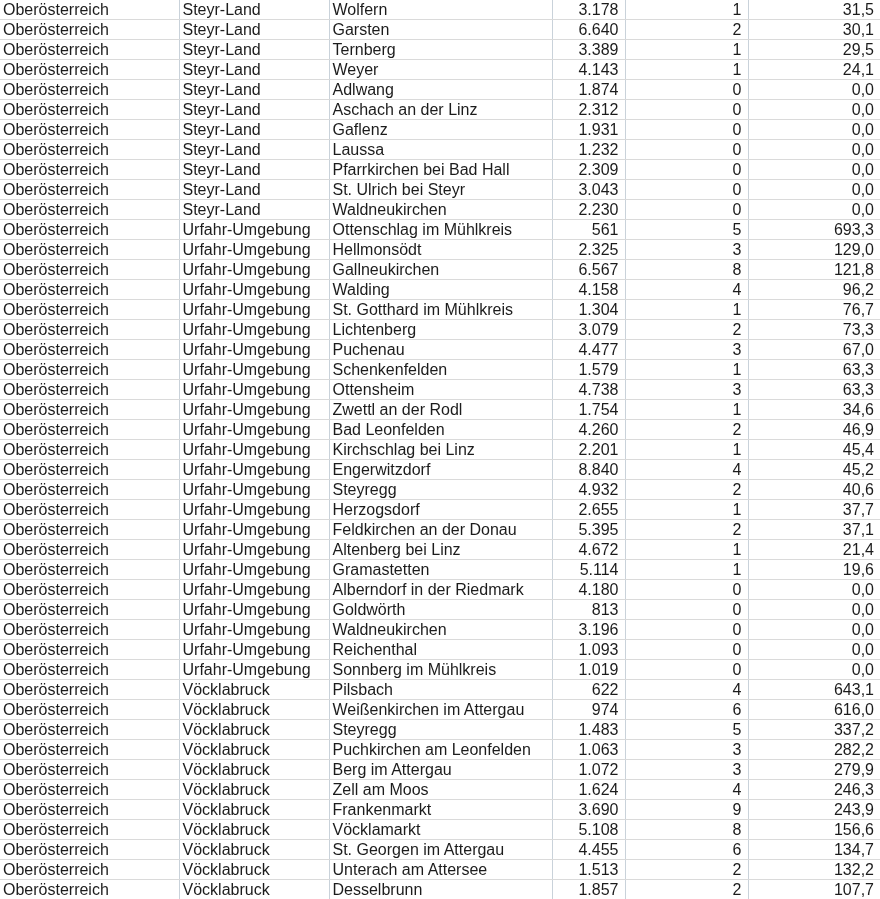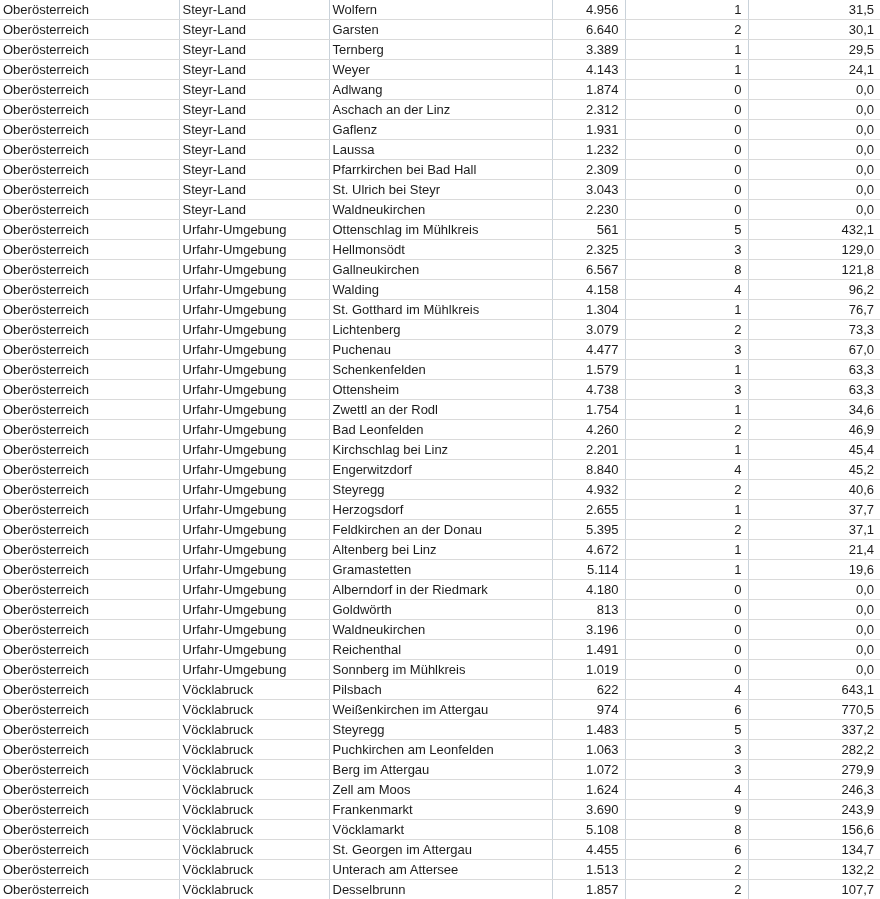--- a/index.html
+++ b/index.html
@@ -7,21 +7,21 @@
     width: 880px;
     height: 899px;
     overflow: hidden;
     background: #ffffff;
   }
   table.data-grid {
     border-collapse: collapse;
     table-layout: fixed;
     width: 880px;
     font-family: "Liberation Sans", sans-serif;
-    font-size: 13px;
+    font-size: 16px;
     color: #1c1c1c;
   }
   col.c1 { width: 179px; }
   col.c2 { width: 150px; }
   col.c3 { width: 223px; }
   col.c4 { width: 73px;  }
   col.c5 { width: 123px; }
   col.c6 { width: 132px; }
   td {
     height: 19px;
@@ -48,21 +48,21 @@
         <col class="c3">
       <col class="c4">
         <col class="c5">
         <col class="c6">
     </colgroup>
     <tbody>
         <tr>
           <td class="left">Oberösterreich</td>
           <td class="left">Steyr-Land</td>
           <td class="left">Wolfern</td>
-          <td class="right">4.956</td>
+          <td class="right">3.178</td>
           <td class="right">1</td>
           <td class="right">31,5</td>
         </tr>
         <tr>
           <td class="left">Oberösterreich</td>
           <td class="left">Steyr-Land</td>
           <td class="left">Garsten</td>
           <td class="right">6.640</td>
           <td class="right">2</td>
           <td class="right">30,1</td>
@@ -138,21 +138,21 @@
           <td class="right">2.230</td>
           <td class="right">0</td>
           <td class="right">0,0</td>
         </tr>
         <tr>
           <td class="left">Oberösterreich</td>
           <td class="left">Urfahr-Umgebung</td>
           <td class="left">Ottenschlag im Mühlkreis</td>
           <td class="right">561</td>
           <td class="right">5</td>
-          <td class="right">432,1</td>
+          <td class="right">693,3</td>
         </tr>
         <tr>
           <td class="left">Oberösterreich</td>
           <td class="left">Urfahr-Umgebung</td>
           <td class="left">Hellmonsödt</td>
           <td class="right">2.325</td>
           <td class="right">3</td>
           <td class="right">129,0</td>
         </tr>
         <tr>
@@ -304,21 +304,21 @@
           <td class="left">Urfahr-Umgebung</td>
           <td class="left">Waldneukirchen</td>
           <td class="right">3.196</td>
           <td class="right">0</td>
           <td class="right">0,0</td>
         </tr>
         <tr>
           <td class="left">Oberösterreich</td>
           <td class="left">Urfahr-Umgebung</td>
           <td class="left">Reichenthal</td>
-          <td class="right">1.491</td>
+          <td class="right">1.093</td>
           <td class="right">0</td>
           <td class="right">0,0</td>
         </tr>
         <tr>
           <td class="left">Oberösterreich</td>
           <td class="left">Urfahr-Umgebung</td>
           <td class="left">Sonnberg im Mühlkreis</td>
           <td class="right">1.019</td>
           <td class="right">0</td>
           <td class="right">0,0</td>
@@ -330,21 +330,21 @@
           <td class="right">622</td>
           <td class="right">4</td>
           <td class="right">643,1</td>
         </tr>
         <tr>
           <td class="left">Oberösterreich</td>
           <td class="left">Vöcklabruck</td>
           <td class="left">Weißenkirchen im Attergau</td>
           <td class="right">974</td>
           <td class="right">6</td>
-          <td class="right">770,5</td>
+          <td class="right">616,0</td>
         </tr>
         <tr>
           <td class="left">Oberösterreich</td>
           <td class="left">Vöcklabruck</td>
           <td class="left">Steyregg</td>
           <td class="right">1.483</td>
           <td class="right">5</td>
           <td class="right">337,2</td>
         </tr>
         <tr>

